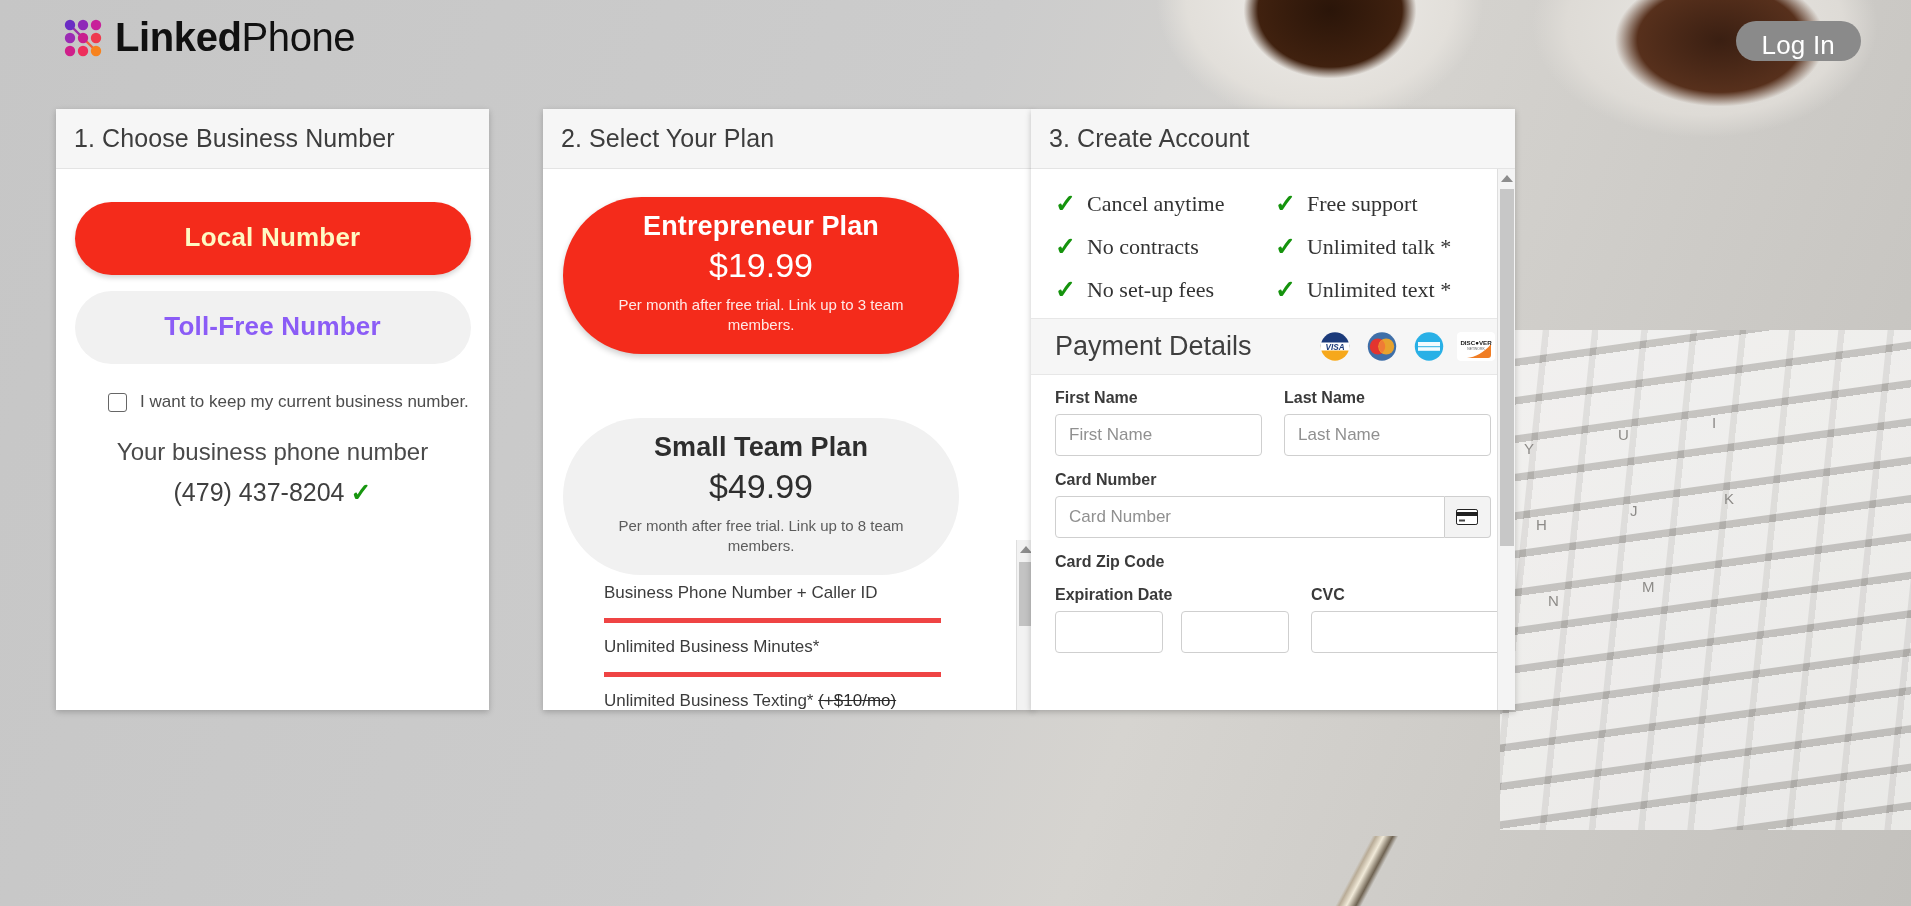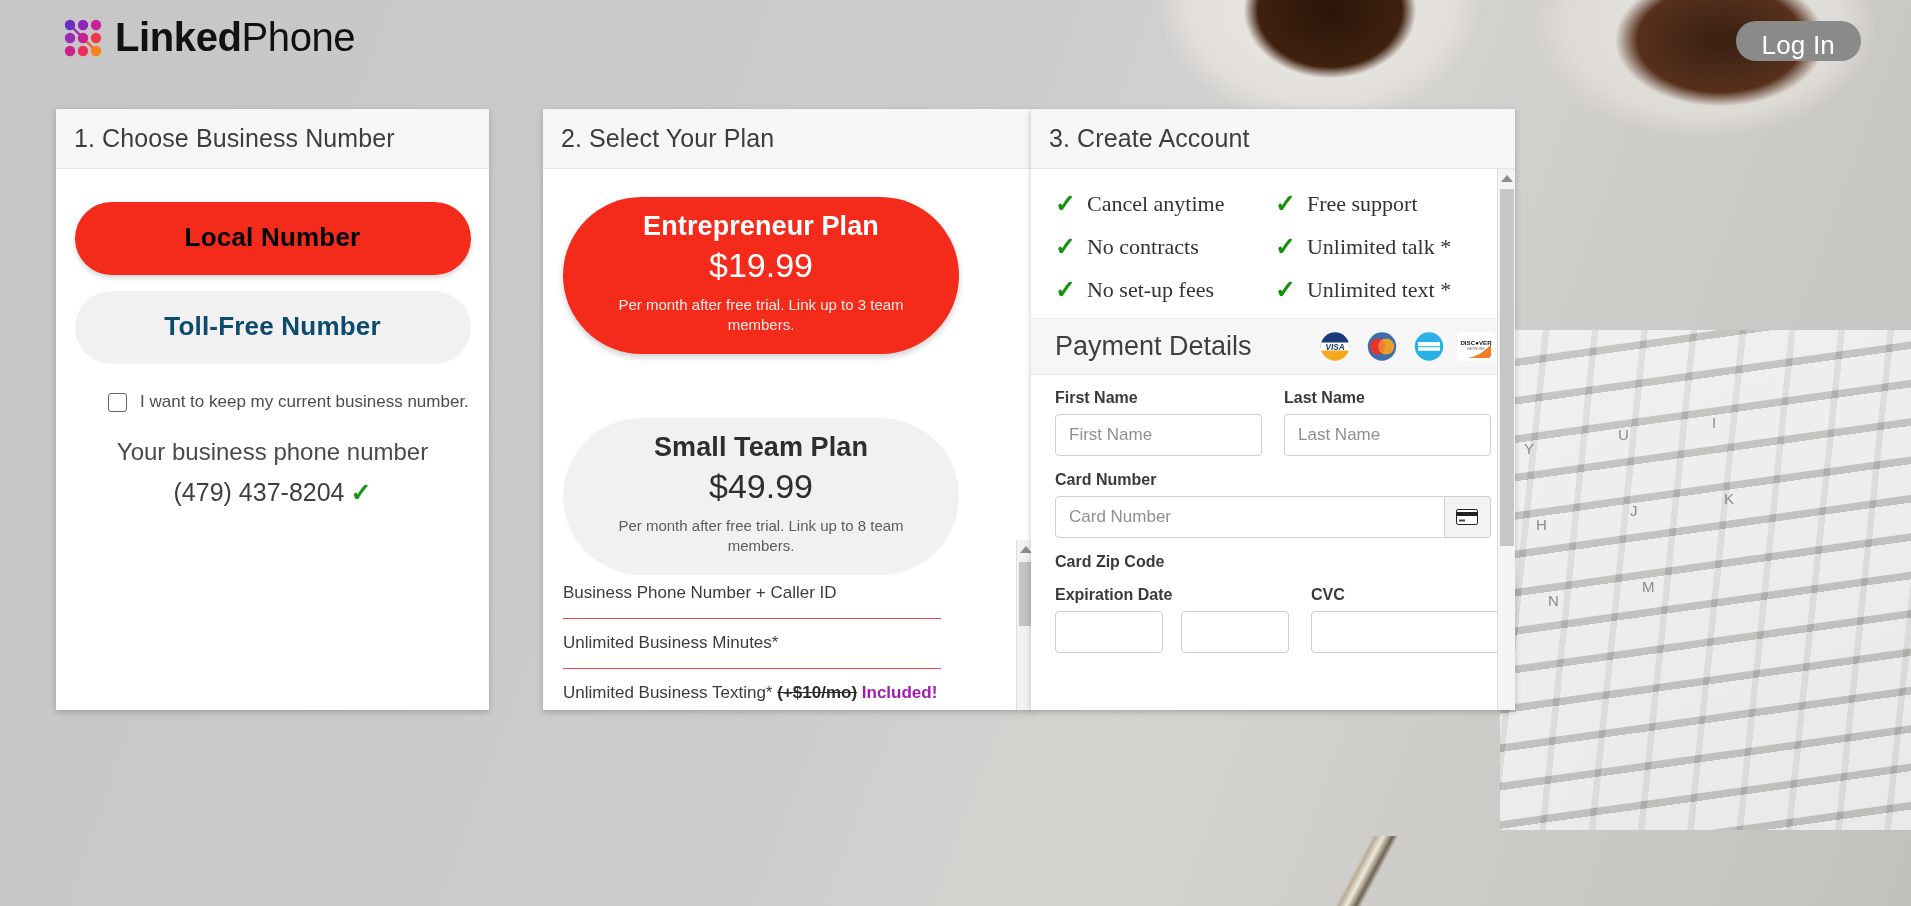--- a/index.html
+++ b/index.html
@@ -86,22 +86,22 @@
 
   
   #col1-body { padding: 0 18px; position: relative; height: 541px; }
   .numbtn {
     display: block; width: 396px; margin: 33px auto 0;
     border: none; border-radius: 38px; cursor: pointer;
     font-size: 26px; font-weight: bold; letter-spacing: .2px;
     font-family: "Liberation Sans", sans-serif;
     padding: 20px 0 22px;
   }
-  .numbtn.sel { background: #f42b1b; color: #000000; box-shadow: 0 3px 5px rgba(0,0,0,.16); }
-  .numbtn.unsel { background: #f1f1f1; color: #0c4a6e; margin-top: 16px; }
+  .numbtn.sel { background: #f42b1b; color: #fef9c3; box-shadow: 0 3px 5px rgba(0,0,0,.16); }
+  .numbtn.unsel { background: #f1f1f1; color: #8b5cf6; margin-top: 16px; }
 
   #keepnum-row {
     display: flex; align-items: center; margin: 28px 0 0 34px;
   }
   #keepnum-box {
     width: 19px; height: 19px; border: 1px solid #666; border-radius: 3px;
     background: #fff; cursor: pointer; flex: none;
   }
   #keepnum-label { margin-left: 13px; font-size: 17px; color: #4d4d4d; }
 
@@ -127,24 +127,25 @@
   .plan-desc { font-size: 15px; margin-top: 10px; line-height: 1.35; }
   .plan.sel .plan-desc { color: #ffe9e7; }
   .plan.unsel .plan-desc { color: #5c5c5c; }
 
   #features {
     position: absolute; left: 20px; top: 400px; width: 378px;
     overflow: hidden;
   }
   .feat {
     font-size: 17px; color: #3c3c3c; padding: 14px 0 15px;
-    border-bottom: 1px solid #ef4444;
+    border-bottom: 5px solid #ef4444;
+    margin-left: 41px;
   }
   .feat:first-child { border-top: none; }
-  .feat .strike { text-decoration: line-through; font-weight: bold; color: #2c2c2c; }
+  .feat .strike { text-decoration: line-through; font-weight: normal; color: #2c2c2c; }
   .feat .inc { font-weight: bold; color: #a21caf; }
 
   
   #sb2 {
     position: absolute; right: 0; top: 371px; width: 18px; height: 230px;
     background: #f2f2f2; border-left: 1px solid #dedede;
   }
   #sb2-thumb { position:absolute; left:2px; top: 22px; width: 14px; height: 64px; background: #c3c3c3; }
   .sb-arrow { position: absolute; left: 3px; width: 0; height: 0; }
   .sb-up   { top: 6px;  border-left: 6px solid transparent; border-right: 6px solid transparent; border-bottom: 7px solid #8d8d8d; }

